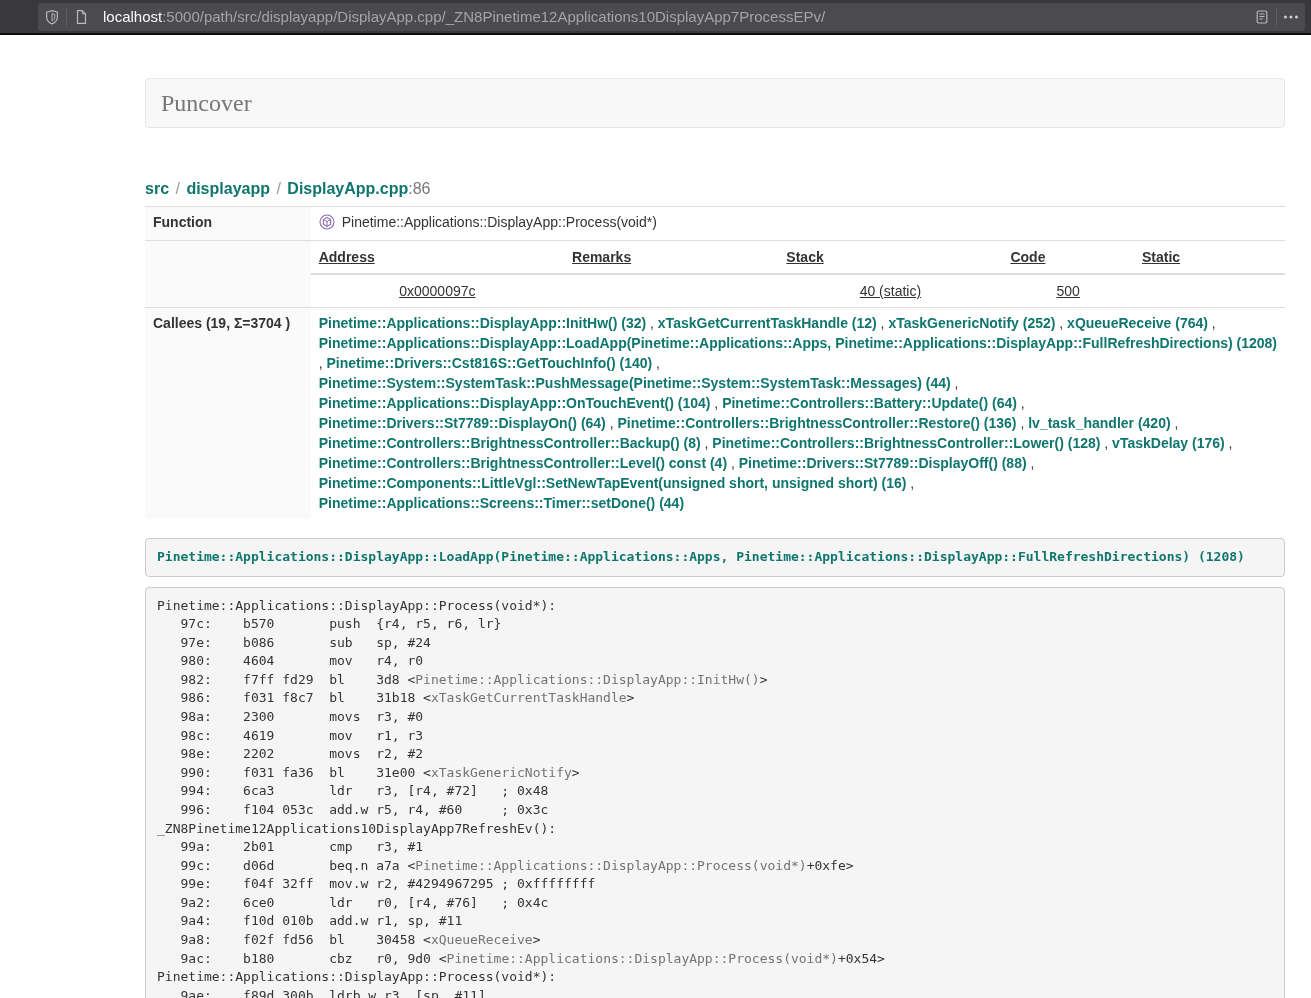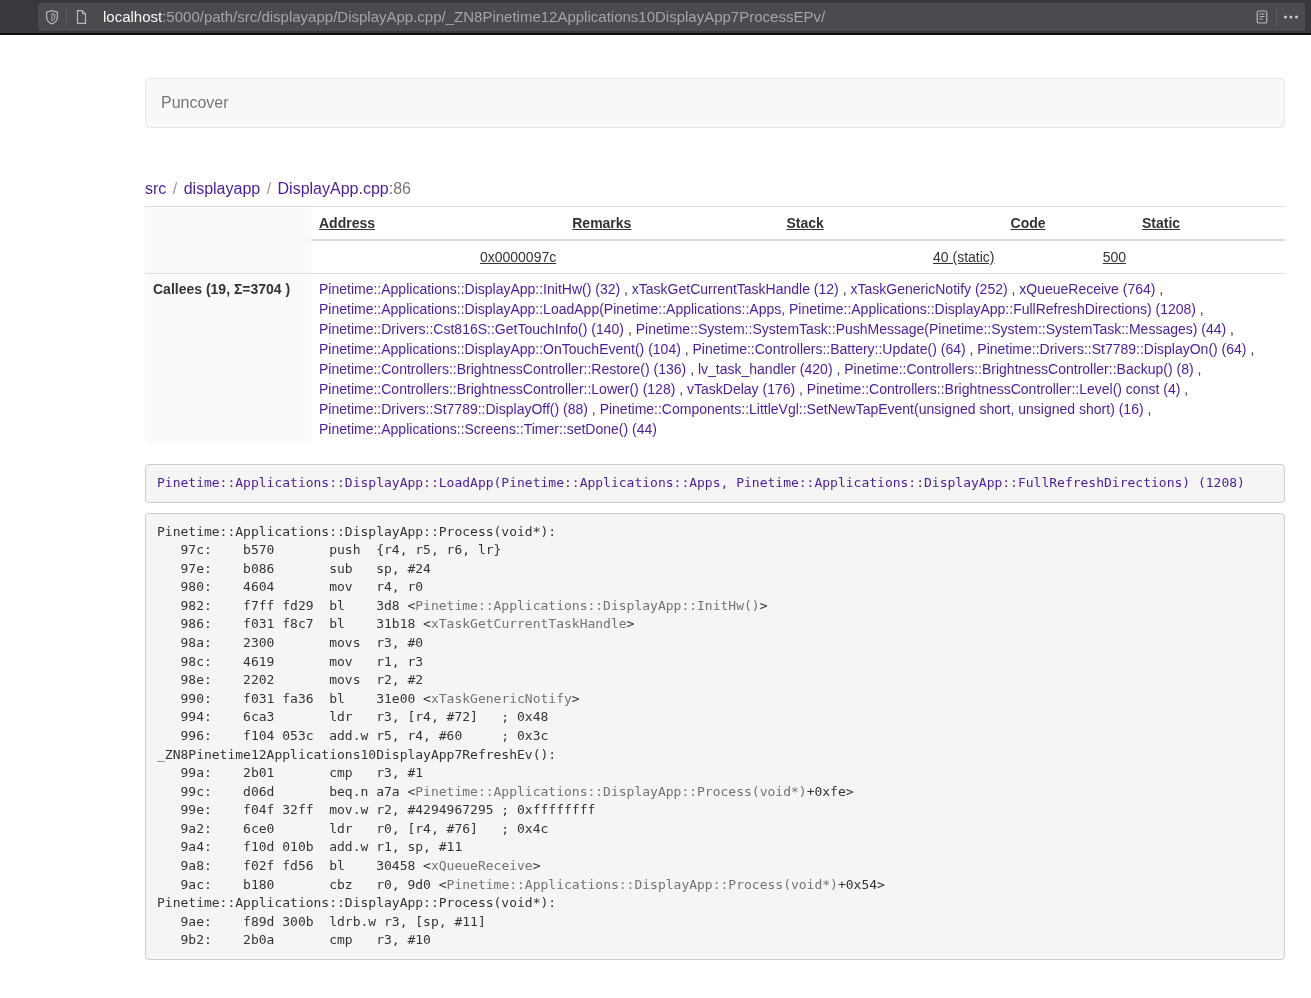--- a/index.html
+++ b/index.html
@@ -16,37 +16,37 @@
   .ic svg{display:block;}
   .vdiv{width:1px;height:18px;background:#5c5c61;flex:0 0 auto;}
   .url-text{font-size:15px;color:#b1b1b3;margin-left:8px;white-space:nowrap;overflow:hidden;
     text-overflow:clip;flex:1 1 auto;min-width:0;}
   .url-text .host{color:#f9f9fa;}
   .url-text .rest{color:#a5a5a7;}
   
   .container{width:1140px;margin-left:145px;}
   .navbar{margin-top:43px;height:48px;background:#f8f8f8;border:1px solid #e7e7e7;
     border-radius:4px;display:flex;align-items:center;}
-  .brand{padding:0 15px;font-size:16px;color:#777;cursor:pointer;text-decoration:none;}
+  .brand{padding:0 15px;font-size:24px;color:#777;cursor:pointer;text-decoration:none;font-family:Liberation Serif, serif;}
   .breadcrumb{margin:52px 0 8px;font-size:16px;color:#777;}
   .breadcrumb .sep{color:#999;padding:0 2px;}
-  .lnk{color:#4c1d95;text-decoration:none;cursor:pointer;}
+  .lnk{color:#0f766e;text-decoration:none;cursor:pointer;font-weight:bold;}
   
   table.main{width:100%;border-collapse:collapse;margin-bottom:20px;}
   table.main > tbody > tr > th.rowlabel{
     width:150px;text-align:left;vertical-align:top;padding:5px 8px;
     border-top:1px solid #ddd;font-weight:bold;background:#fafafa;line-height:20px;}
   table.main > tbody > tr > td.content{
     padding:5px 8px;border-top:1px solid #ddd;vertical-align:top;line-height:20px;}
   table.main > tbody > tr > td.content.notable{padding:0;}
   .fn-name{display:inline-flex;align-items:center;gap:7px;}
   .symbol-icon svg{display:block;}
   table.subtable{width:100%;border-collapse:collapse;text-decoration:underline;}
   table.subtable th{text-align:left;font-weight:bold;padding:6px 8px;border-bottom:2px solid #ddd;line-height:20px;}
-  table.subtable td{text-align:right;padding:6px 8px;line-height:20px;}
+  table.subtable td{text-align:center;padding:6px 8px;line-height:20px;}
   .callees a{white-space:nowrap;}
   
   pre{
     background:#f5f5f5;border:1px solid #ccc;border-radius:4px;
     padding:9px 11px;margin:0 0 10px;
     font-family:"DejaVu Sans Mono",monospace;font-size:13px;line-height:1.43;
     color:#333;white-space:pre;overflow:hidden;}
   pre a{color:#737373;text-decoration:none;cursor:pointer;}
 </style>
 </head>
@@ -94,20 +94,35 @@
   <div class="breadcrumb">
     <a class="lnk">src</a>
     <span class="sep">/</span>
     <a class="lnk">displayapp</a>
     <span class="sep">/</span>
     <a class="lnk">DisplayApp.cpp</a><span>:86</span>
   </div>
 
   <table class="main">
     <tbody>
+      <tr>
+        <th class="rowlabel">Function</th>
+        <td class="content">
+          <span class="fn-name">
+            <span class="symbol-icon">
+              <svg width="16" height="16" viewBox="0 0 16 16" fill="none" stroke="#8e68b2" stroke-width="1.1">
+                <circle cx="8" cy="8" r="7"></circle>
+                <path d="M8 3.6 L11.6 5.5 V10.3 L8 12.4 L4.4 10.3 V5.5 Z"></path>
+                <path d="M4.4 5.5 L8 7.6 L11.6 5.5 M8 7.6 V12.4" stroke-width="1"></path>
+              </svg>
+            </span>
+            <span>Pinetime::Applications::DisplayApp::Process(void*)</span>
+          </span>
+        </td>
+      </tr>
       <tr>
         <th class="rowlabel"></th>
         <td class="content notable">
           <table class="subtable">
             <colgroup>
               <col style="width:26%">
                 <col style="width:22%">
                 <col style="width:23%">
                 <col style="width:13.5%">
                 <col style="width:15.5%">

